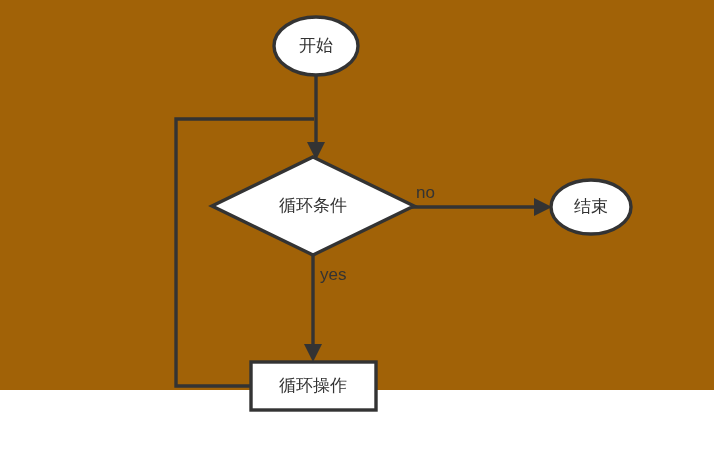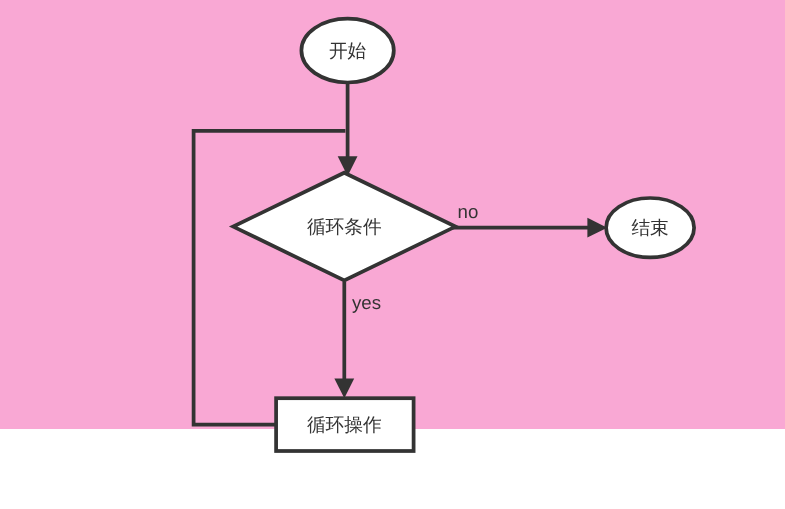--- a/index.html
+++ b/index.html
@@ -10,21 +10,21 @@
   body {
     width: 714px;
     height: 463px;
     overflow: hidden;
     font-family: "Liberation Sans", "DejaVu Sans", sans-serif;
   }
   #flowchart-canvas {
     position: relative;
     width: 714px;
     height: 390px;
-    background: #f9a8d4;
+    background: #a16207;
   }
   #flowchart-svg {
     position: absolute;
     top: 0;
     left: 0;
     width: 714px;
     height: 463px;
   }
   .node-shape {
     fill: #ffffff;

